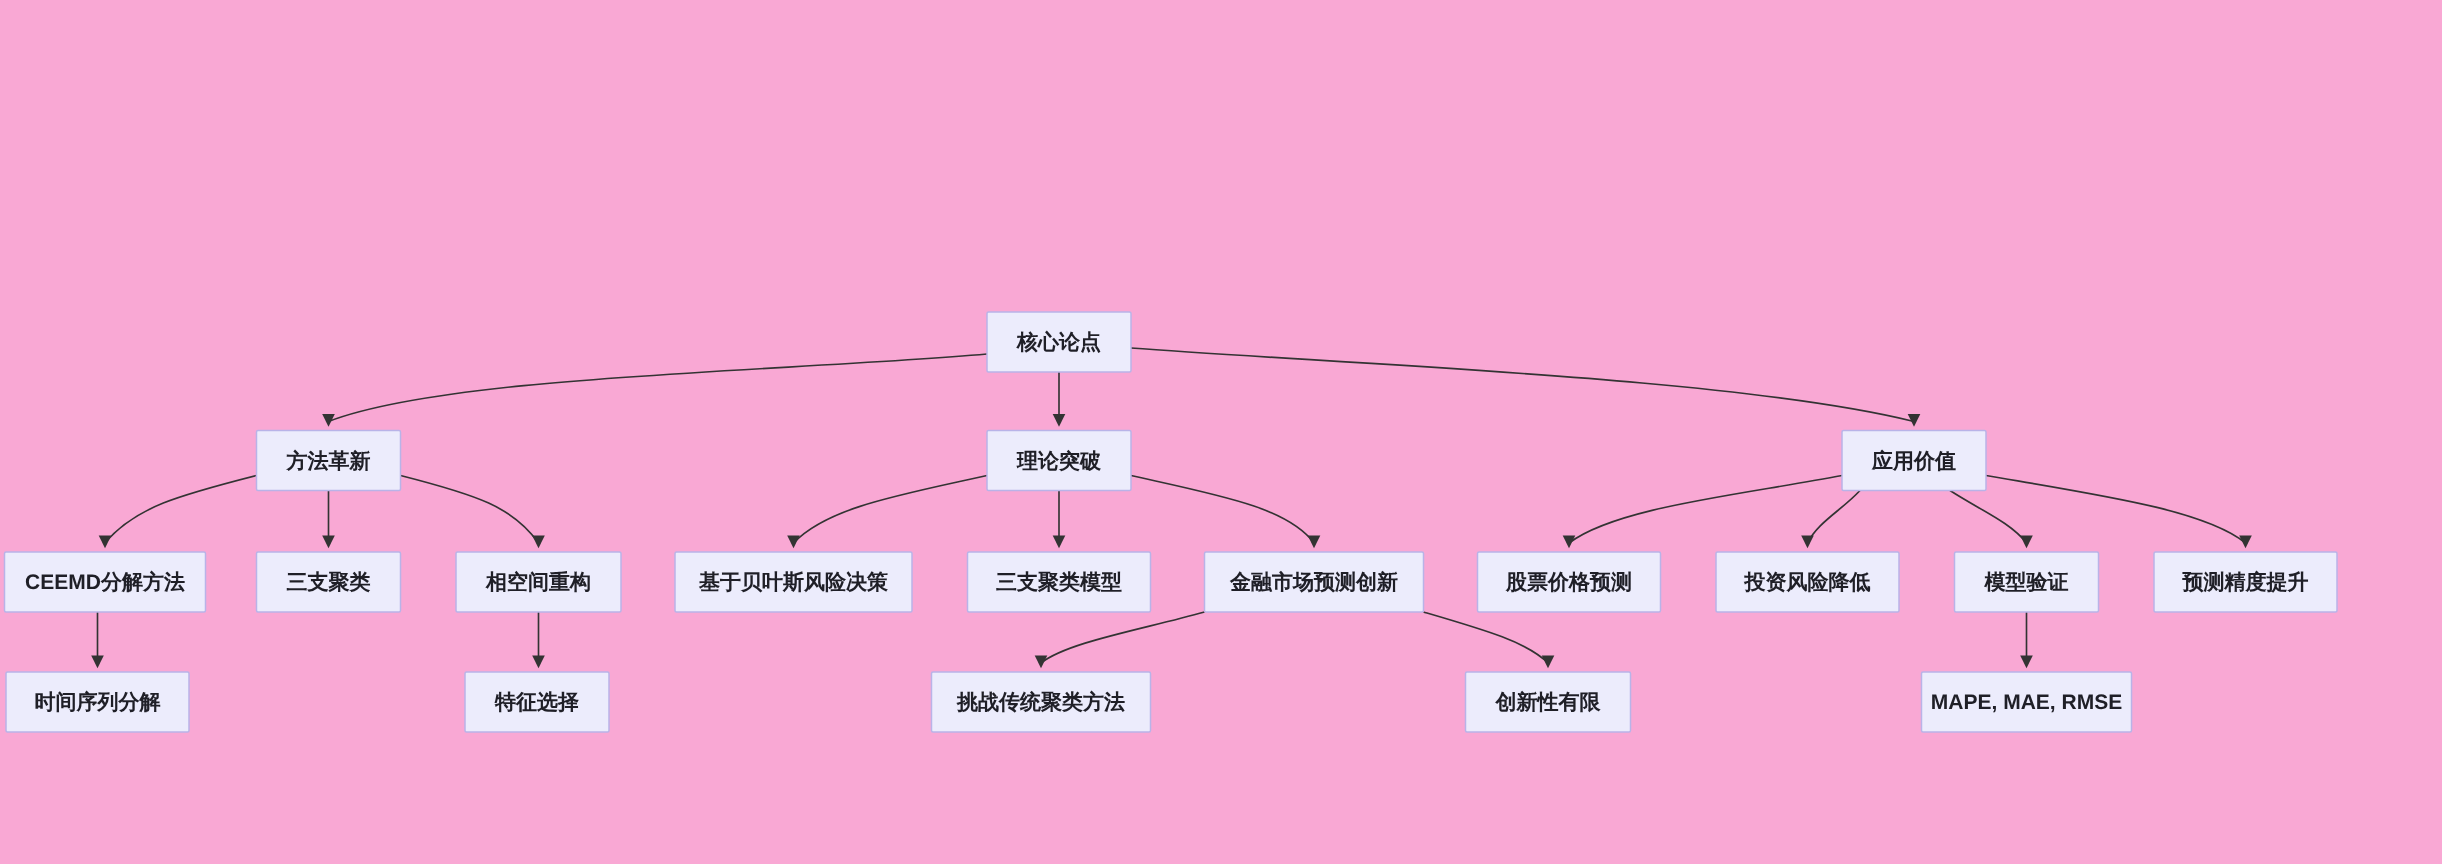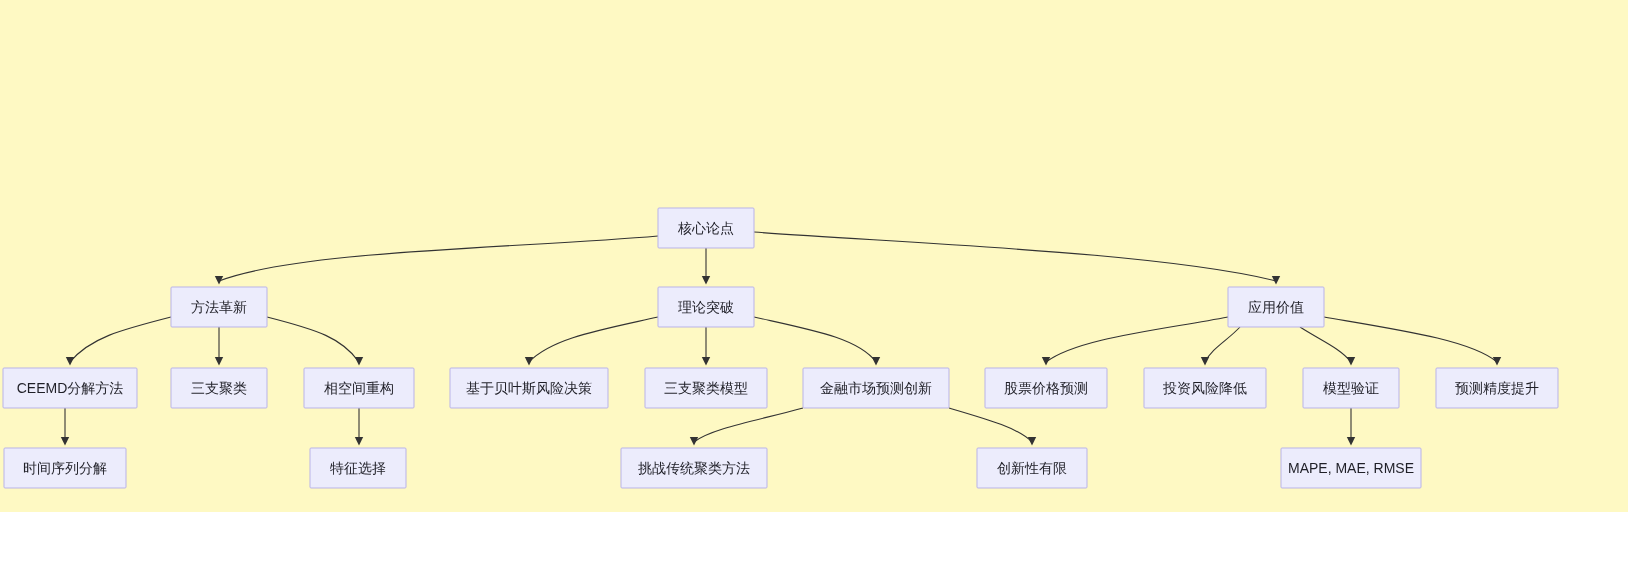--- a/index.html
+++ b/index.html
@@ -9,22 +9,23 @@
   }
   body {
     width: 1628px;
     height: 576px;
     font-family: "Liberation Sans", "DejaVu Sans", sans-serif;
     overflow: hidden;
   }
   #diagram-root {
     position: relative;
     width: 1628px;
-    height: 512px;
-    background: #fef9c3;
+    height: 576px;
+    background: #f9a8d4;
+    font-weight: bold;
   }
   svg#graph {
     position: absolute;
     left: 0;
     top: 0;
     width: 1628px;
     height: 576px;
     display: block;
   }
   .edge-path {

